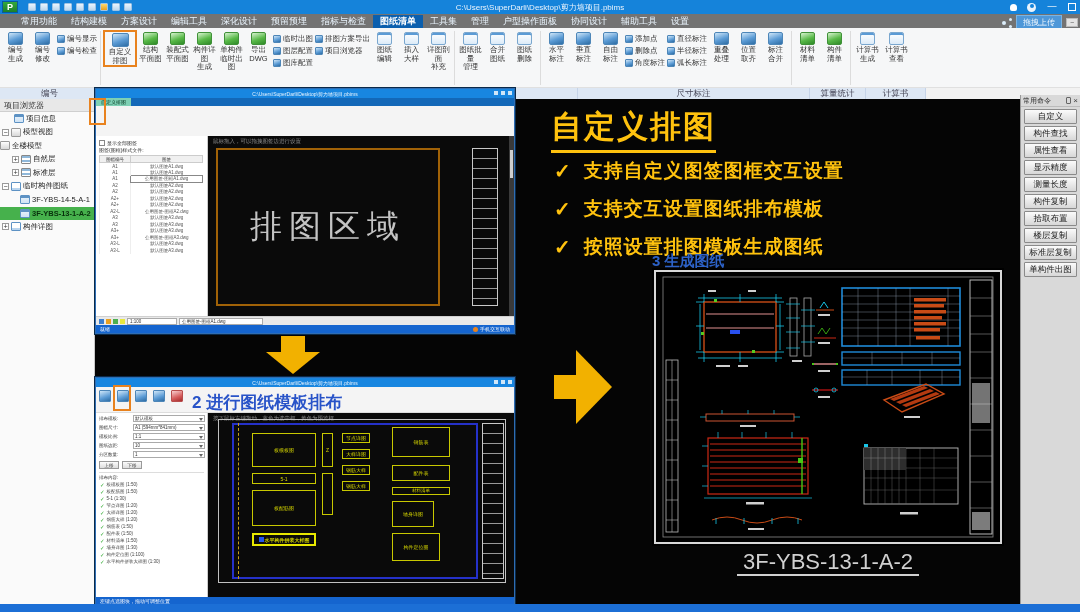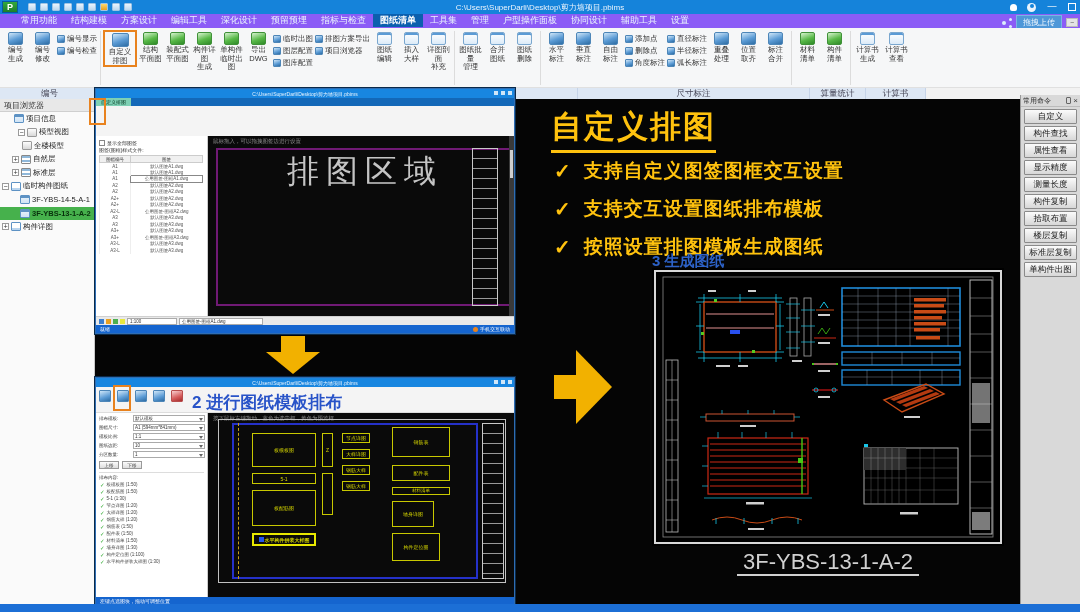--- a/index.html
+++ b/index.html
@@ -13,21 +13,21 @@
 .qi{width:8px;height:8px;background:linear-gradient(#eaf4fd,#bcd8ef);border:1px solid #9fc4e4;border-radius:1px}
 .qi.dark{background:linear-gradient(#ffd86e,#e8a020)}
 .tb-title{position:absolute;left:0;right:0;text-align:center;font-size:8px;color:#eaf4fd;pointer-events:none}
 .tb-right{position:absolute;right:4px;top:0;height:14px;display:flex;align-items:center;gap:10px}
 .bell{width:7px;height:7px;background:#fff;border-radius:50% 50% 2px 2px}
 .user{width:9px;height:9px;border-radius:50%;background:#eaf4fd;position:relative}
 .user::after{content:"";position:absolute;left:2.5px;top:1.5px;width:4px;height:4px;border-radius:50%;background:#1583da}
 .wmin{width:12px;height:9px;color:#fff;font-size:9px;line-height:7px;text-align:center}
 .wrest{width:8px;height:8px;border:1px solid #fff}
 
-.tabrow{position:absolute;left:0;top:14px;width:1080px;height:14px;background:#8b5cf6;display:flex;align-items:flex-start;z-index:2}
+.tabrow{position:absolute;left:0;top:14px;width:1080px;height:14px;background:#737373;display:flex;align-items:center;z-index:2}
 .tab{font-size:9px;color:#eaf4fd;padding:0 7px;display:flex;align-items:center}
 .tab.active{background:#0b5fae;font-weight:bold;color:#fff}
 .tr-right{position:absolute;right:2px;top:1px;display:flex;align-items:center;gap:4px}
 .share-icon{width:10px;height:10px;position:relative}
 .share-icon::before{content:"";position:absolute;left:0;top:3px;width:4px;height:4px;border-radius:50%;background:#dceefb}
 .share-icon::after{content:"";position:absolute;right:0;top:0;width:3px;height:3px;border-radius:50%;background:#dceefb;box-shadow:0 7px 0 #dceefb}
 .upload-btn{background:#4e97d8;border:1px solid #7ab4e4;color:#eaf4fd;font-size:8px;padding:1px 6px}
 .ribbon-collapse{width:12px;height:9px;background:#e4e4e4;border:1px solid #bbb;font-size:7px;line-height:7px;text-align:center;color:#555}
 
 .ribbon{position:absolute;left:0;top:28px;width:1080px;height:60px;background:#f6f7f8;border-bottom:1px solid #e0e0e0;display:flex;align-items:flex-start;padding:2px 0 0 2px;z-index:2}
@@ -116,21 +116,21 @@
 .o-box{position:absolute;border:2px solid #e8821e;z-index:9}
 
 .chkrow{display:flex;align-items:center;gap:2px;font-size:5px;color:#333;margin:4px 2px 1px 3px}
 .chk-box{width:6px;height:6px;border:1px solid #888;background:#fff;flex:none}
 .plabel{font-size:5px;color:#333;margin:1px 3px 2px}
 .ptable{border-collapse:collapse;margin-left:3px;width:104px}
 .ptable th{font-size:4.5px;color:#333;border:1px solid #ccc;background:#f0f0f0;height:7px;font-weight:normal}
 .ptable td{font-size:4.5px;color:#555;border-left:1px solid #eee;height:6.5px;text-align:center;white-space:nowrap;overflow:hidden}
 .ptable tr:nth-child(3) td:nth-child(2){border:1px solid #888;background:#fff}
 
-.bluerect{position:absolute;left:8px;top:12px;width:298px;height:158px;border:2px solid #701a75;display:flex;align-items:flex-start;justify-content:center}
+.bluerect{position:absolute;left:8px;top:12px;width:224px;height:158px;border:2px solid #a16207;display:flex;align-items:center;justify-content:center}
 .wm{font-size:32px;color:#c4c4c4;letter-spacing:7px;font-family:"Liberation Serif",serif}
 .tblock{position:absolute;left:264px;top:12px;width:26px;height:158px;border:1px solid #c9c9c9;background:repeating-linear-gradient(180deg,transparent 0 9px,#9a9a9a 9px 10px)}
 .vsb{position:absolute;right:0;top:0;width:5px;bottom:0;background:#3a3a3a}
 .vsbthumb{position:absolute;left:1px;top:14px;width:3px;height:28px;background:#cfcfcf}
 
 .frow{display:flex;align-items:center;margin:2px 2px 0 3px;gap:2px}
 .flab{font-size:4.5px;color:#333;width:32px;flex:none;white-space:nowrap;overflow:hidden}
 .fsel{flex:1;height:7px;background:#fff;border:1px solid #aaa;font-size:4.5px;line-height:6px;color:#333;padding:0 1px;position:relative;white-space:nowrap;overflow:hidden}
 .fsel::after{content:"";position:absolute;right:1px;top:2px;border-left:2px solid transparent;border-right:2px solid transparent;border-top:3px solid #666}
 .fbtns{display:flex;gap:3px;margin:3px 3px}
@@ -429,26 +429,26 @@
   </div>
 
   <div class="main"></div>
 
   <div class="sidebar">
     <div class="sb-head">项目浏览器</div>
     <div class="trow" style="padding-left:14px">
         <i class="tic t-grid"></i>
         <span>项目信息</span>
       </div>
-    <div class="trow" style="padding-left:18px">
+    <div class="trow" style="padding-left:2px">
         <i class="exp m"></i>
         <i class="tic t-cube"></i>
         <span>模型视图</span>
       </div>
-    <div class="trow" style="padding-left:22px">
+    <div class="trow" style="">
         <i class="tic t-cube"></i>
         <span>全楼模型</span>
       </div>
     <div class="trow" style="padding-left:12px">
         <i class="exp p"></i>
         <i class="tic t-layer"></i>
         <span>自然层</span>
       </div>
     <div class="trow" style="padding-left:12px">
         <i class="exp p"></i>

